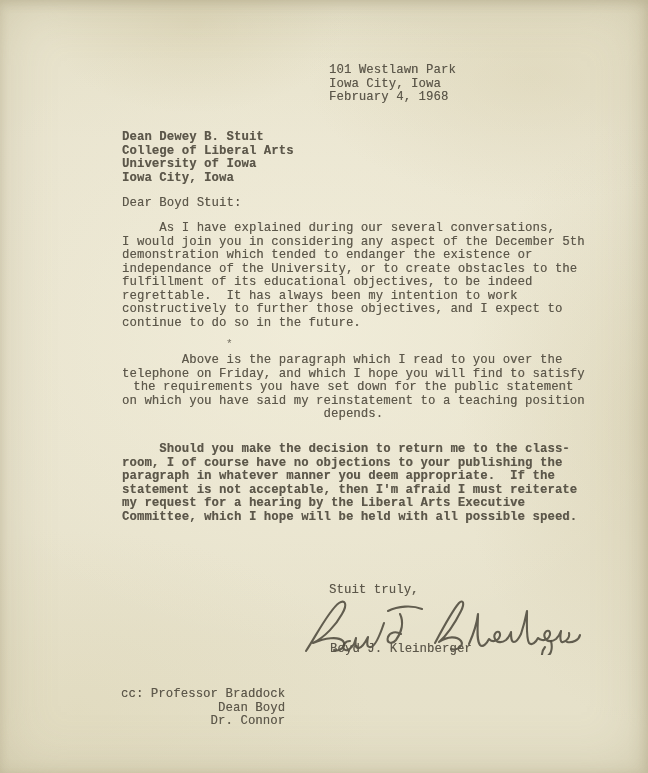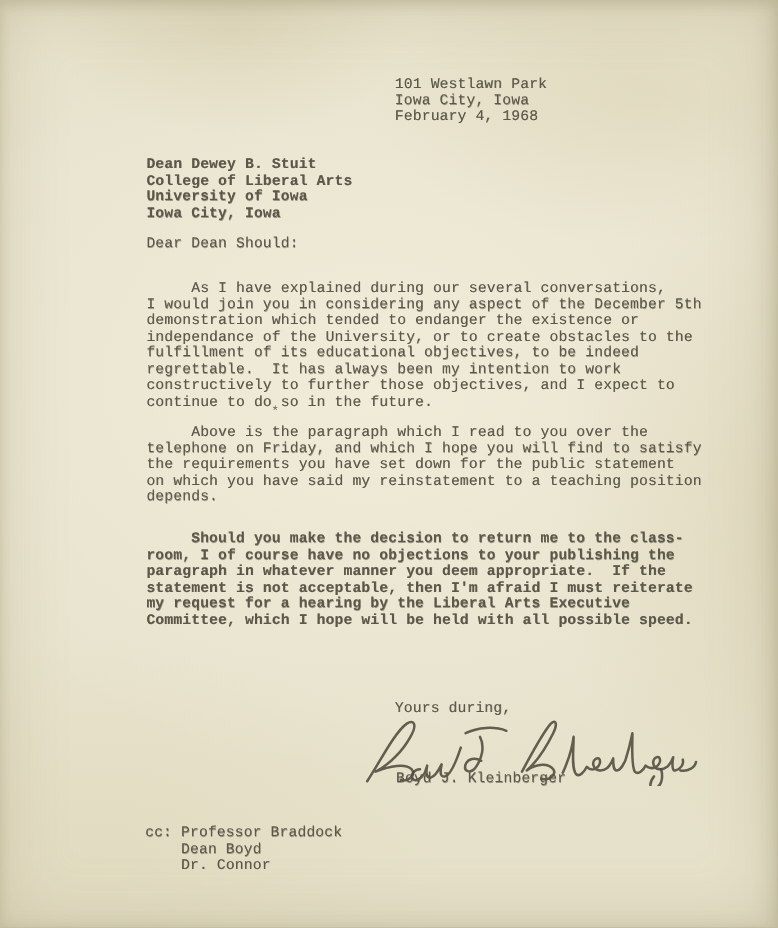--- a/index.html
+++ b/index.html
@@ -31,26 +31,26 @@
     font-size: 12.2px;
     line-height: 13.5px;
     color: #5c574a;
     white-space: pre;
     letter-spacing: 0.15px;
     text-shadow: 0.3px 0.3px 0.35px rgba(92,87,74,0.55);
   }
   .sender     { left: 329px; top: 64px;  }
   .recipient  { left: 122px; top: 131px; font-weight: bold; }
   .salutation { left: 122px; top: 197px; }
-  .para-1     { left: 122px; top: 234px; }
-  .para-2     { left: 122px; top: 354px; }
+  .para-1     { left: 122px; top: 222px; }
+  .para-2     { left: 122px; top: 354px; text-align: center; }
   .para-3     { left: 122px; top: 443px; font-weight: bold; }
   .closing    { left: 329px; top: 584px; }
   .typed-name { left: 330px; top: 643px; }
-  .cc         { left: 121px; top: 688px; }
+  .cc         { left: 121px; top: 688px; text-align: right; }
   .stray-mark {
     position: absolute;
     left: 226px;
     top: 338px;
     font-family: "Liberation Mono", "DejaVu Sans Mono", monospace;
     font-size: 11px;
     color: rgba(92,87,74,0.85);
   }
   .signature {
     position: absolute;
@@ -75,21 +75,21 @@
 
   <div class="tblock sender">101 Westlawn Park
 Iowa City, Iowa
 February 4, 1968</div>
 
   <div class="tblock recipient">Dean Dewey B. Stuit
 College of Liberal Arts
 University of Iowa
 Iowa City, Iowa</div>
 
-  <div class="tblock salutation">Dear Dean Should:</div>
+  <div class="tblock salutation">Dear Boyd Stuit:</div>
 
   <div class="tblock para-1">     As I have explained during our several conversations,
 I would join you in considering any aspect of the December 5th
 demonstration which tended to endanger the existence or
 independance of the University, or to create obstacles to the
 fulfillment of its educational objectives, to be indeed
 regrettable.  It has always been my intention to work
 constructively to further those objectives, and I expect to
 continue to do so in the future.</div>
 
@@ -101,21 +101,21 @@
 on which you have said my reinstatement to a teaching position
 depends.</div>
 
   <div class="tblock para-3">     Should you make the decision to return me to the class-
 room, I of course have no objections to your publishing the
 paragraph in whatever manner you deem appropriate.  If the
 statement is not acceptable, then I'm afraid I must reiterate
 my request for a hearing by the Liberal Arts Executive
 Committee, which I hope will be held with all possible speed.</div>
 
-  <div class="tblock closing">Yours during,</div>
+  <div class="tblock closing">Stuit truly,</div>
 
   <svg class="signature" viewBox="0 0 286 58" role="img" aria-label="Paul J. Kleinberger">
 
     <path d="M7 54 C17 39 30 13 40 6 C46 2 49 7 43 17 C37 28 26 40 14 46 C26 41 39 39 44 44 C48 49 41 55 35 53"></path>
     <path d="M51 44 C46 44 43 49 45 52 C47 55 52 52 55 47 L57 41 C56 46 56 52 60 51 C64 50 67 44 69 40 C68 45 67 51 72 50 C76 49 81 38 85 26"></path>
 
     <path d="M101 17 C105 25 103 35 97 43 C93 48 87 46 89 40 C91 35 97 34 102 37"></path>
     <path d="M89 14 C99 9 113 8 123 12"></path>
 
     <path d="M136 46 C144 31 153 14 160 6 C164 2 166 6 162 14 C156 26 148 38 140 45 C149 39 158 39 162 44 C165 48 159 54 152 52"></path>

